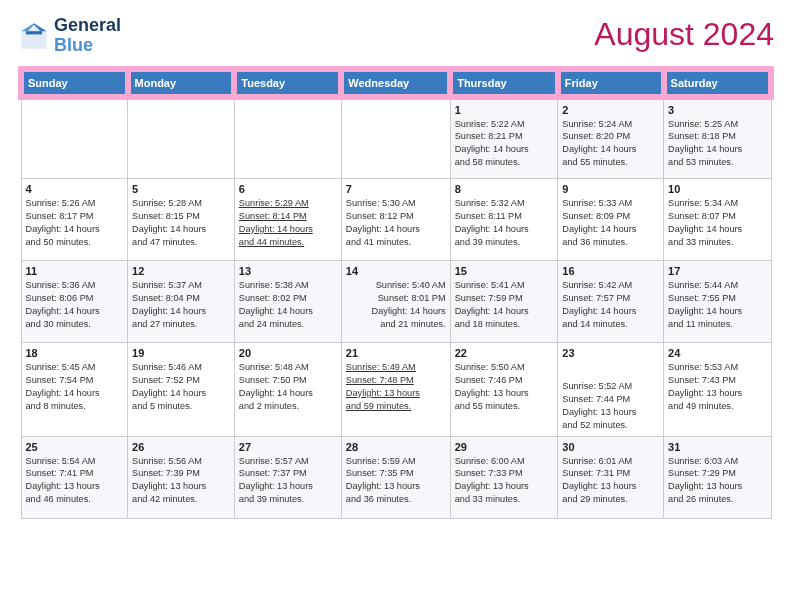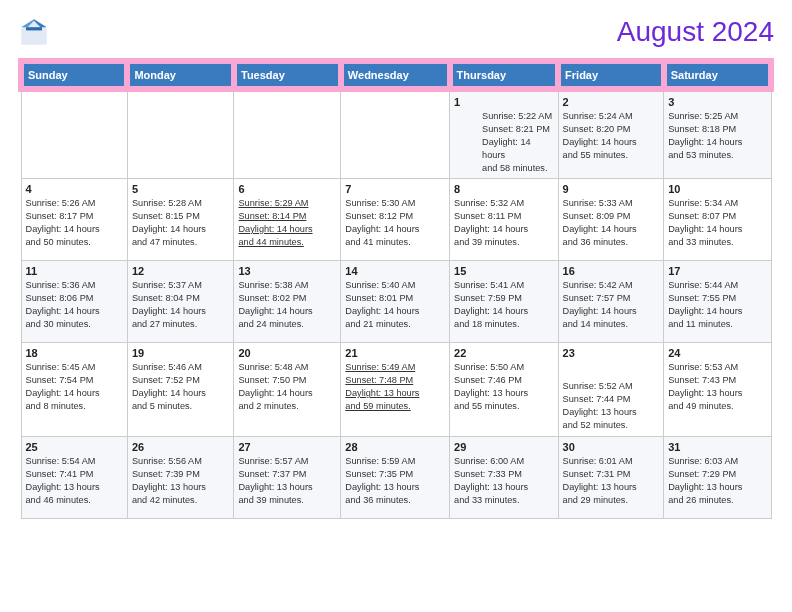--- a/index.html
+++ b/index.html
@@ -36,23 +36,23 @@
     }
     .logo-icon {
       width: 32px;
       height: 32px;
       margin-right: 4px;
     }
     .title-block {
       text-align: right;
     }
     .month-year {
-      font-size: 28px;
+      font-size: 32px;
       font-weight: 300;
-      color: #6d28d9;
+      color: #be185d;
     }
     .location {
       font-size: 16px;
       color: #555;
     }
     .calendar {
       width: 100%;
       border-collapse: collapse;
       font-size: 10px;
     }
@@ -100,20 +100,24 @@
 
 <div class="page">
   <div class="header">
     <div class="logo">
       <svg class="logo-icon" viewBox="0 0 40 40">
         <polygon points="20,4 36,16 36,36 4,36 4,16" fill="#3a7bbf" opacity="0.15"></polygon>
         <polygon points="20,4 36,14 28,14 20,6" fill="#3a7bbf"></polygon>
         <polygon points="20,4 4,14 12,14 20,6" fill="#5a9ad4"></polygon>
         <rect x="10" y="14" width="20" height="4" fill="#2a6aaf"></rect>
       </svg>
+      <div class="logo-text">
+        <div>General</div>
+        <div><span>Blue</span></div>
+      </div>
     </div>
     <div class="title-block">
       <div class="month-year">August 2024</div>
     </div>
   </div>
 
   <table class="calendar">
     <thead>
       <tr>
         <th>Sunday</th>
@@ -126,21 +130,21 @@
       </tr>
     </thead>
     <tbody id="calendar-body">
     <tr>
           <td class="empty-cell"></td>
           <td class="empty-cell"></td>
           <td class="empty-cell"></td>
           <td class="empty-cell"></td>
           <td>
             <span class="day-number">1</span>
-            <div class="day-info" style="white-space: pre-line; margin-left: 28px;">Sunrise: 5:22 AM
+            <div class="day-info" style="white-space: pre-line;">Sunrise: 5:22 AM
 Sunset: 8:21 PM
 Daylight: 14 hours
 and 58 minutes.</div>
           </td>
           <td>
             <span class="day-number">2</span>
             <div class="day-info" style="white-space: pre-line;">Sunrise: 5:24 AM
 Sunset: 8:20 PM
 Daylight: 14 hours
 and 55 minutes.</div>
@@ -221,21 +225,21 @@
           </td>
           <td>
             <span class="day-number">13</span>
             <div class="day-info" style="white-space: pre-line;">Sunrise: 5:38 AM
 Sunset: 8:02 PM
 Daylight: 14 hours
 and 24 minutes.</div>
           </td>
           <td>
             <span class="day-number">14</span>
-            <div class="day-info" style="white-space: pre-line;">Sunrise: 5:40 AM
+            <div class="day-info" style="white-space: pre-line; text-align: right;">Sunrise: 5:40 AM
 Sunset: 8:01 PM
 Daylight: 14 hours
 and 21 minutes.</div>
           </td>
           <td>
             <span class="day-number">15</span>
             <div class="day-info" style="white-space: pre-line;">Sunrise: 5:41 AM
 Sunset: 7:59 PM
 Daylight: 14 hours
 and 18 minutes.</div>

